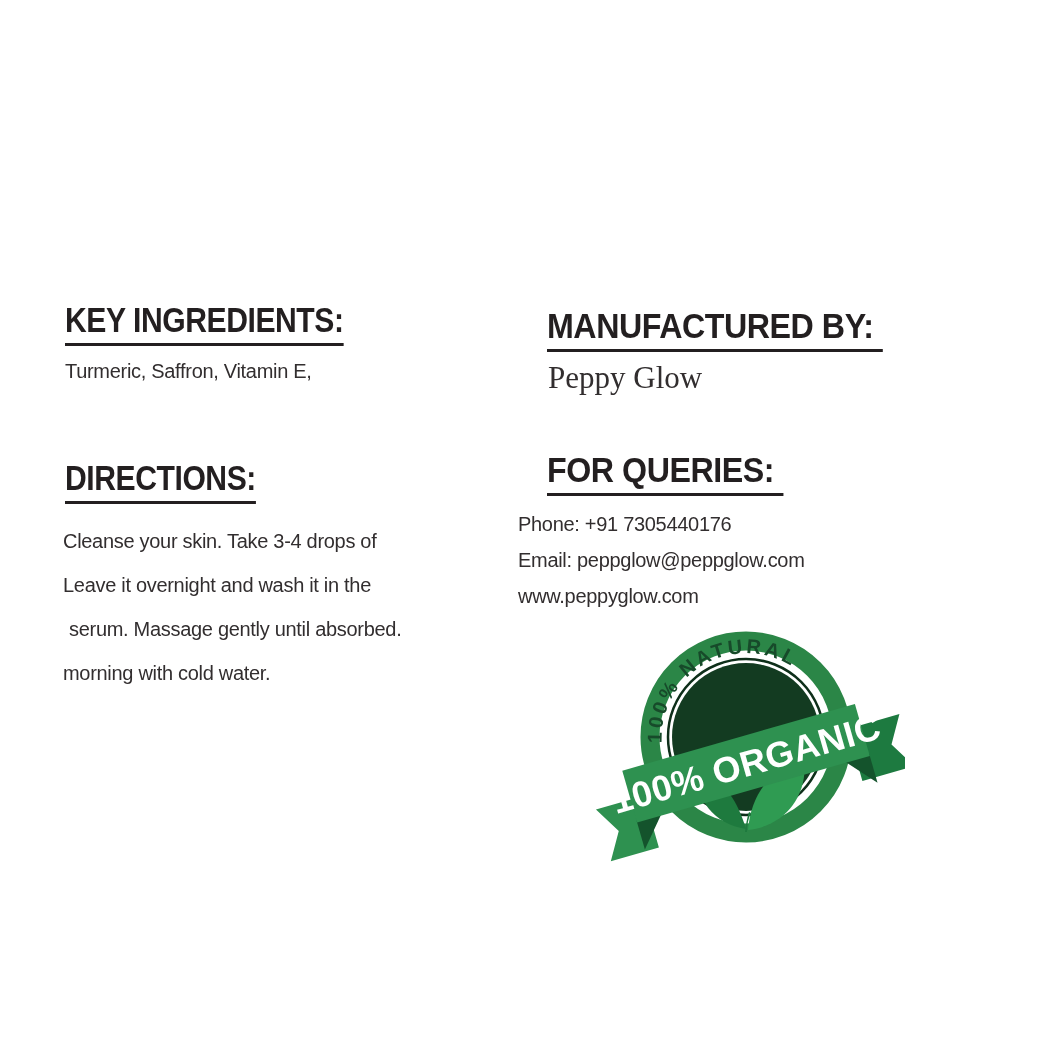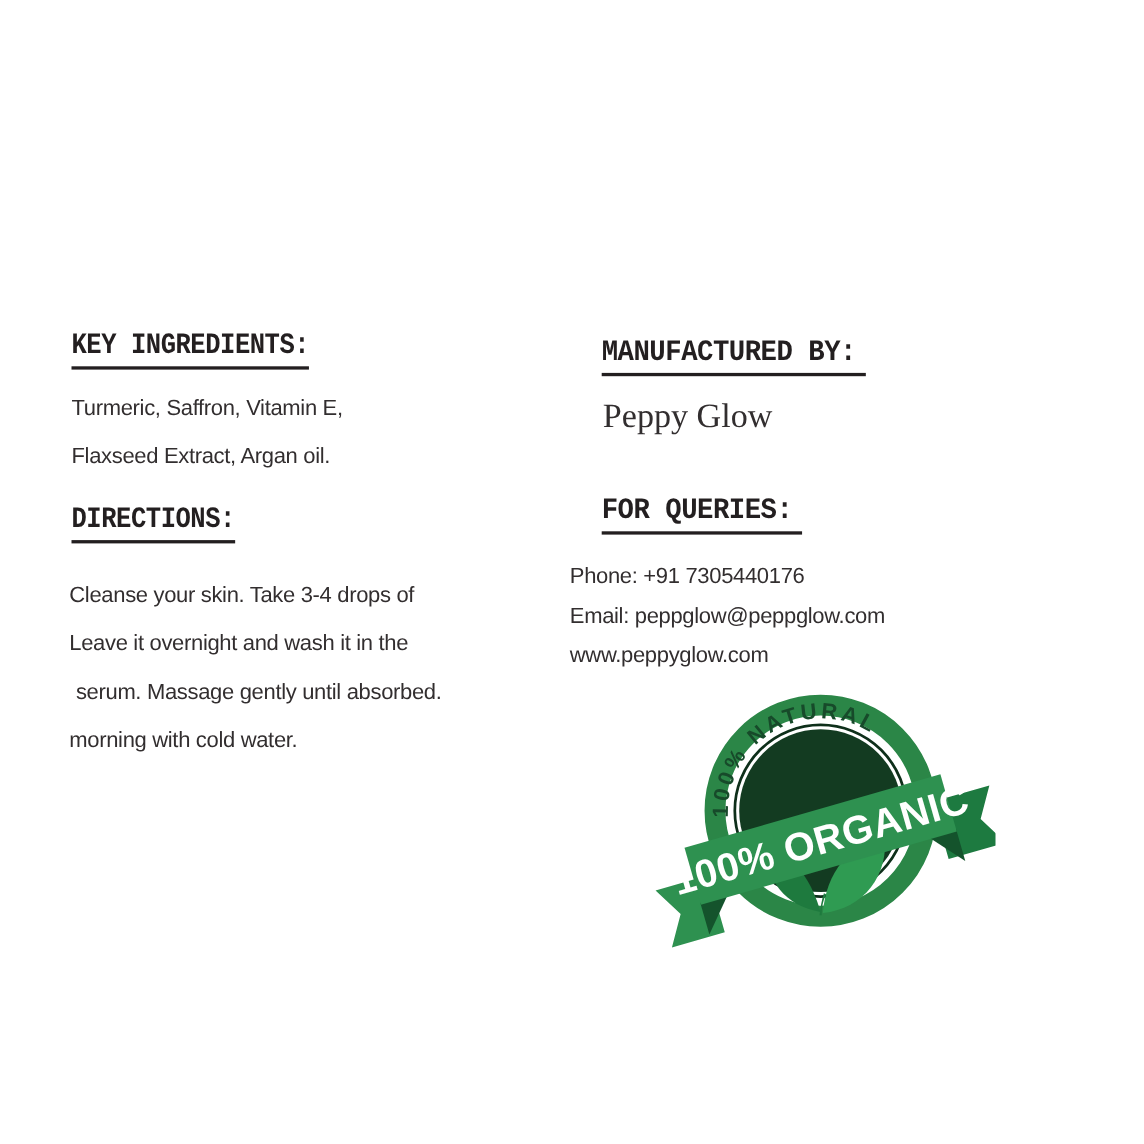--- a/index.html
+++ b/index.html
@@ -4,21 +4,21 @@
 <style>
   html,body{margin:0;padding:0;}
   body{
     width:1040px;height:1040px;background:#ffffff;position:relative;
     font-family:"Liberation Sans", sans-serif;color:var(--body_text,#322e2f);
     overflow:hidden;
   }
   .abs{position:absolute;}
   .heading{
     font-weight:bold;color:var(--heading_text,#231f20);
-    font-size:27px;letter-spacing:-0.5px;white-space:nowrap;font-family:Liberation Mono, monospace;
+    font-size:35px;letter-spacing:-0.5px;white-space:nowrap;
   }
   .heading .hline{
     display:inline-block;transform:scaleX(0.86);transform-origin:left;
     border-bottom:3px solid var(--heading_text,#231f20);padding-bottom:3px;
   }
   .heading.wide .hline{transform:scaleX(0.92);padding-right:10px;}
   .bodytext{font-size:20px;letter-spacing:-0.3px;white-space:nowrap;}
   .lines-loose div{line-height:44px;}
   .lines-tight div{line-height:36px;}
   .seriftext{font-family:"Liberation Serif", serif;font-size:31px;letter-spacing:0;}
@@ -39,21 +39,20 @@
 </style>
 </head>
 <body>
 
 <div class="abs heading" style="left:65px;top:300px;">
   <span class="hline">KEY INGREDIENTS:</span>
 </div>
 
 <div class="abs bodytext lines-loose" style="left:65px;top:349px;">
   <div>Turmeric, Saffron, Vitamin E,</div>
-  <div>Flaxseed Extract, Argan oil.</div>
 </div>
 
 <div class="abs heading" style="left:65px;top:458px;">
   <span class="hline">DIRECTIONS:</span>
 </div>
 
 <div class="abs bodytext lines-loose" style="left:63px;top:519px;">
   <div>Cleanse your skin. Take 3-4 drops of</div>
   <div>Leave it overnight and wash it in the</div>
   <div style="padding-left:6px;">serum. Massage gently until absorbed.</div>

